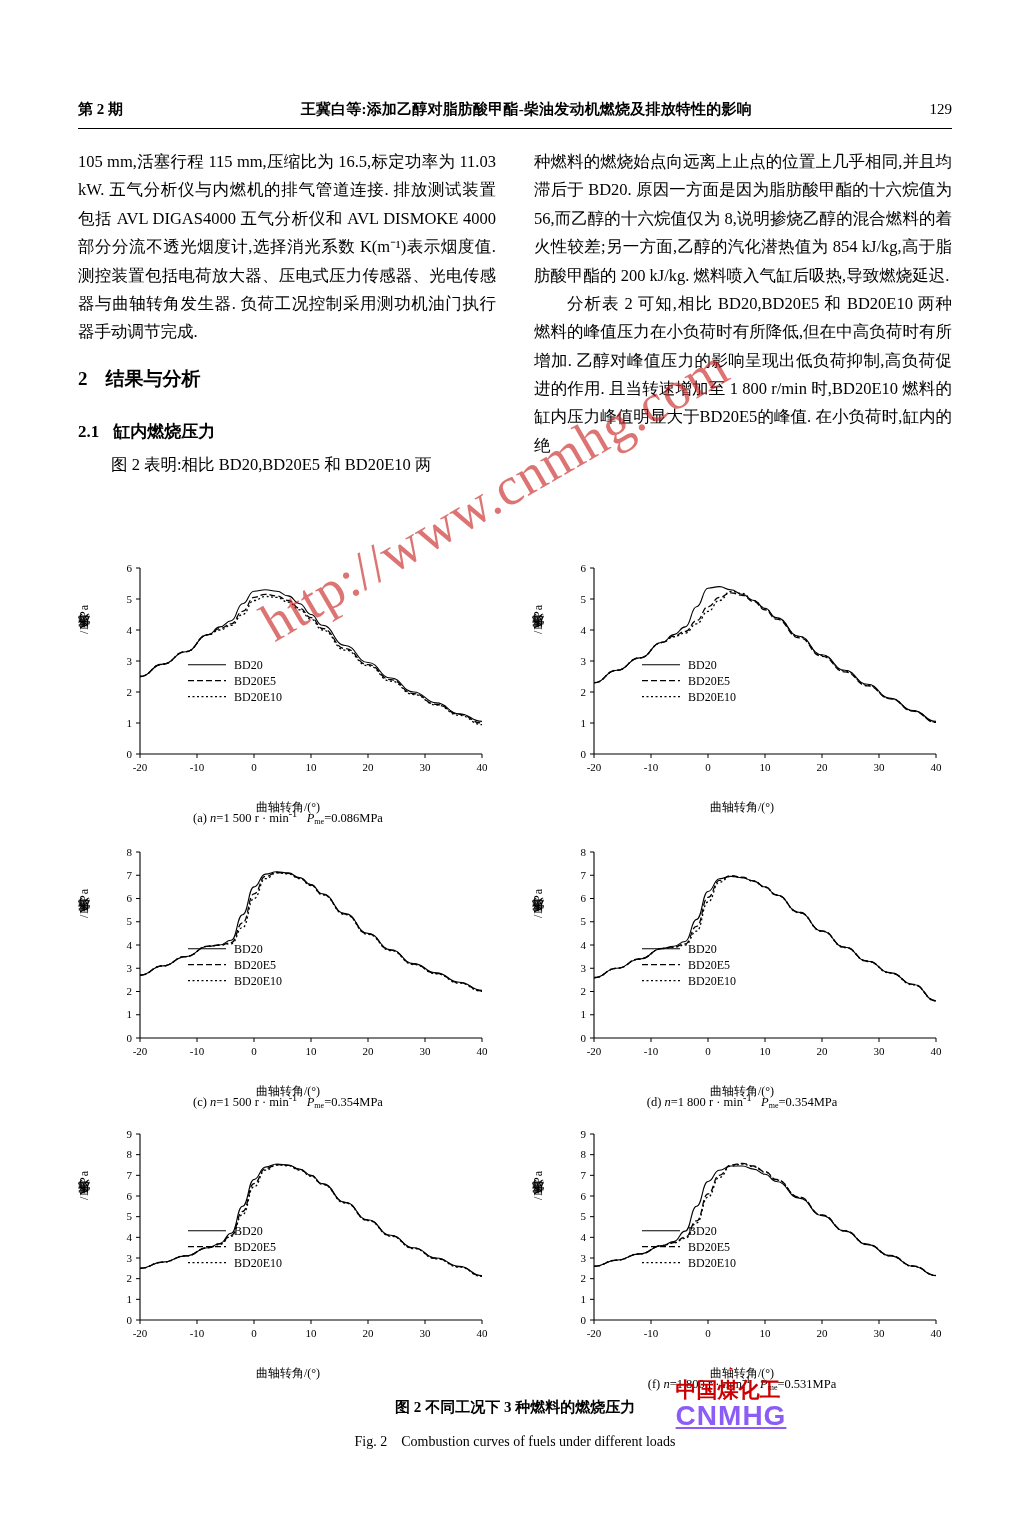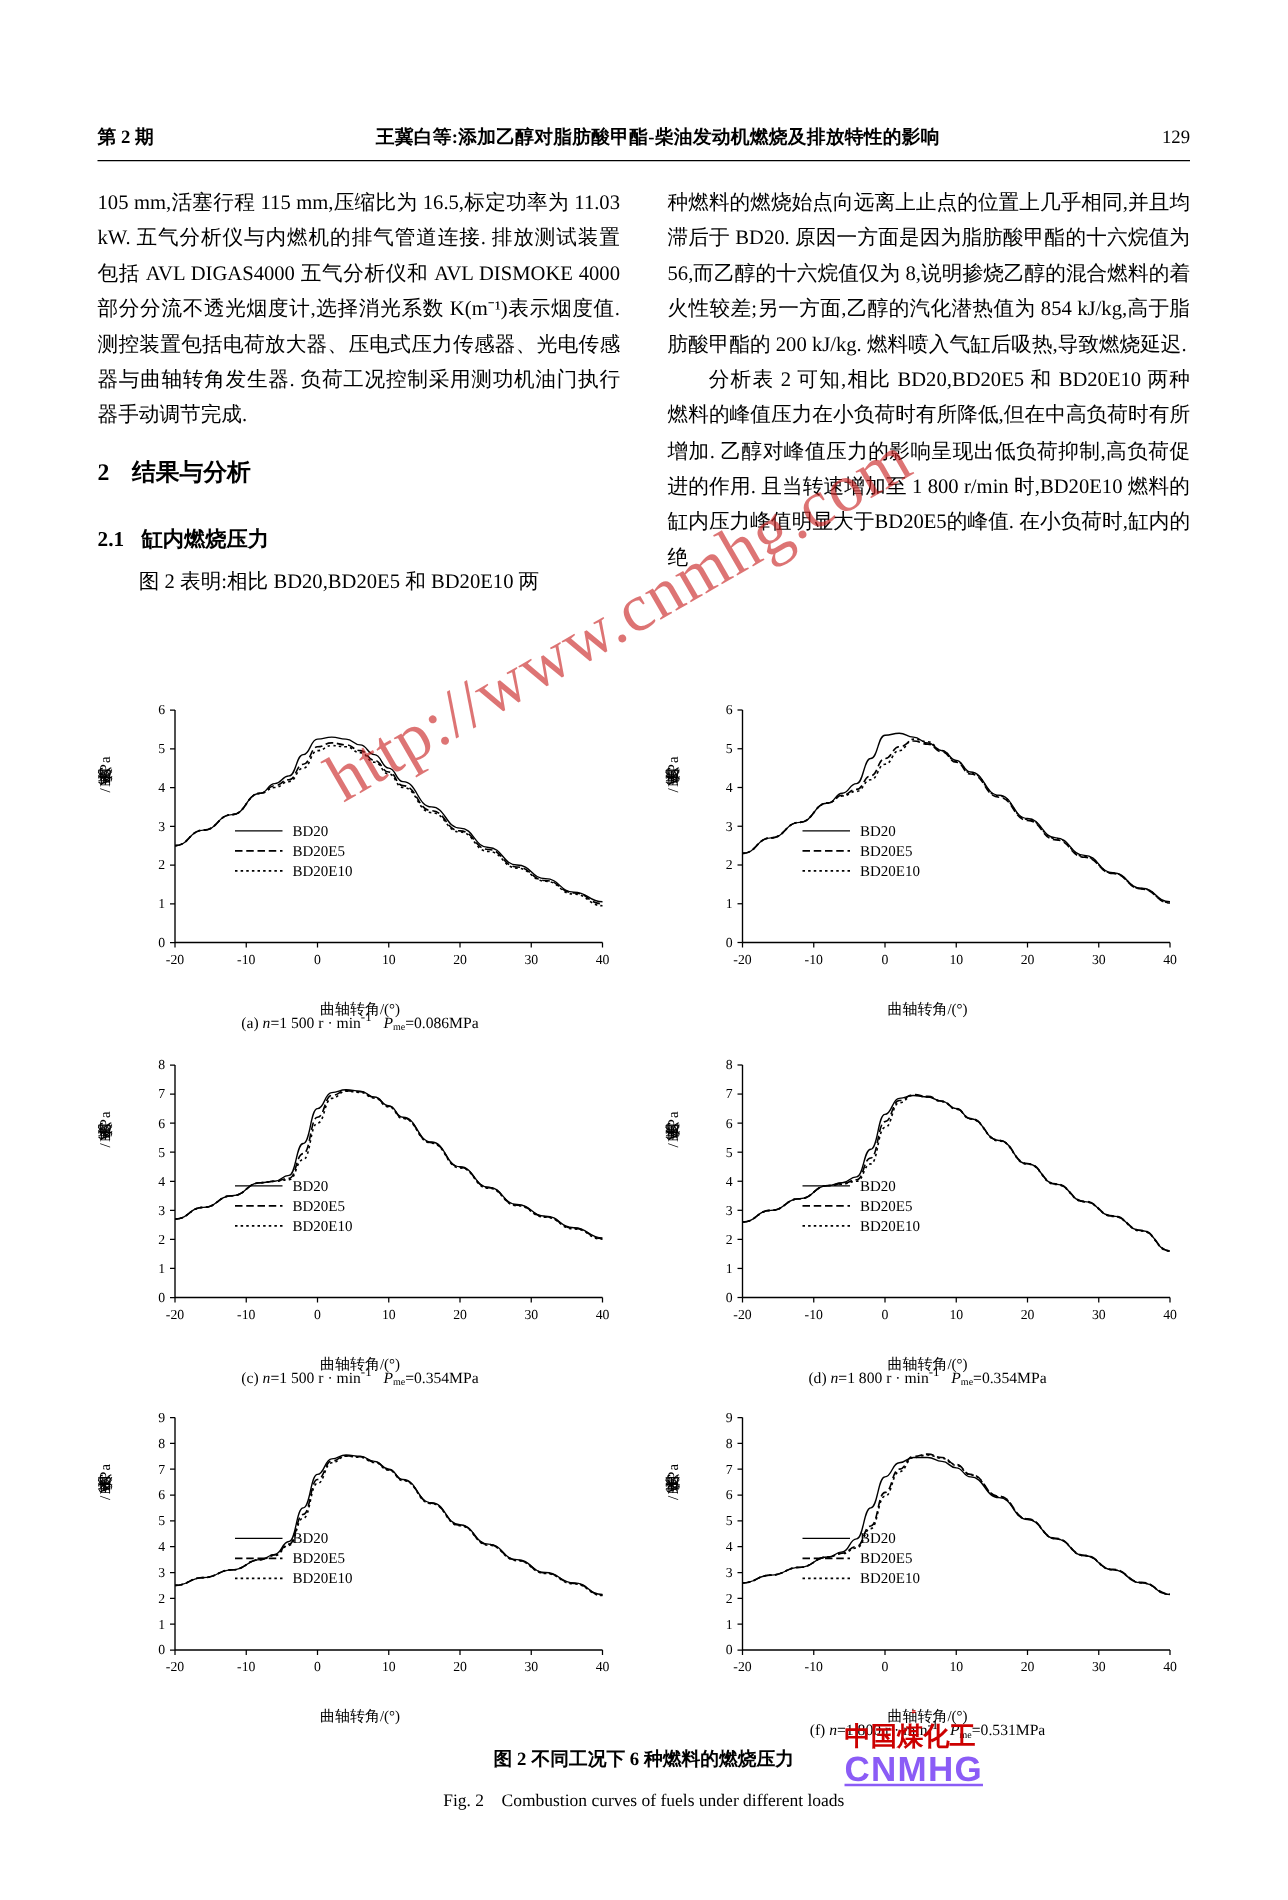--- a/index.html
+++ b/index.html
@@ -423,19 +423,19 @@
       <rect x="1" y="1" width="64" height="56" fill="#c00"></rect>
       <text x="33" y="41" font-family="Liberation Sans, sans-serif" font-size="34" font-weight="bold" fill="#fff" text-anchor="middle">MYH</text>
     </svg>
     <div class="txt">
       <div class="cn">中国煤化工</div>
       <div class="en">CNMHG</div>
     </div>
   </div>
 
   <div class="figcap-cn">
-    <span class="lbl">图 2</span><span>不同工况下 6 种燃料的燃烧压力</span>
+    <span class="lbl">图 2</span><span>不同工况下 3 种燃料的燃烧压力</span>
   </div>
   <div class="figcap-en">
     <span class="lbl">Fig. 2</span><span>Combustion curves of fuels under different loads</span>
   </div>
 
 </div>
 
 </body></html>

